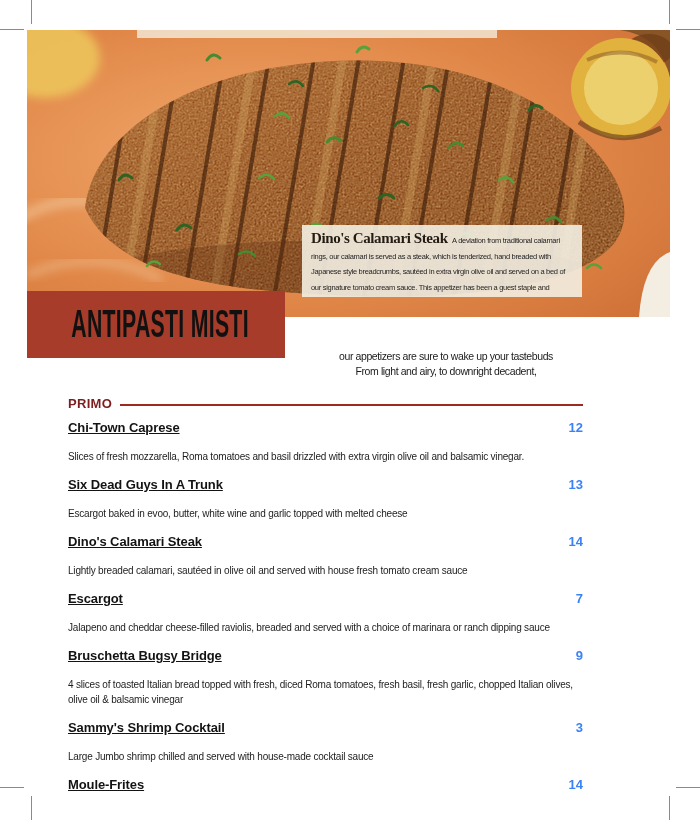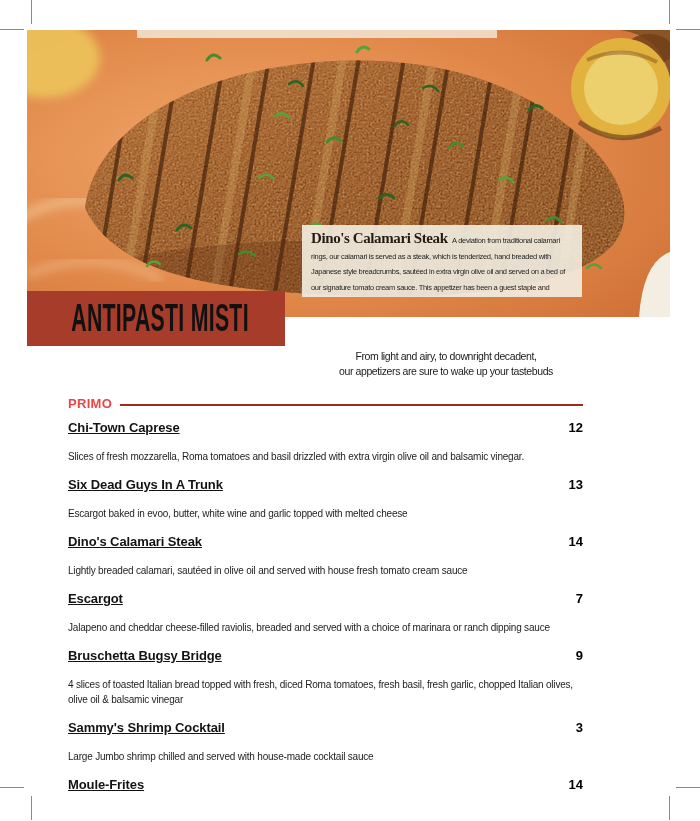--- a/index.html
+++ b/index.html
@@ -27,48 +27,48 @@
   }
   .caption-box p { margin:0; line-height:12.5px; }
   .caption-title {
     font-family:"Liberation Serif", serif; font-weight:bold;
     font-size:15px; letter-spacing:-0.4px; color:#241c12;
   }
   .caption-body { font-size:7.5px; letter-spacing:-0.3px; color:#1f1f1f; }
 
   
   .banner {
-    position:absolute; left:27px; top:291px; width:258px; height:55px;
+    position:absolute; left:27px; top:291px; width:258px; height:67px;
     background:#A63C29; display:flex; align-items:center; justify-content:center;
   }
   .banner h1 {
     margin:0; padding-left:16px; white-space:nowrap;
     font-size:38px; font-weight:bold; color:#111111; letter-spacing:0.5px;
     transform:scaleX(0.56); transform-origin:center;
   }
 
   
   .tagline {
     position:absolute; left:286px; top:349px; width:320px;
     text-align:center; font-size:10.5px; letter-spacing:-0.4px;
     line-height:15px; color:#1b1b1b;
   }
 
   
   .menu { position:absolute; left:68px; top:397px; width:515px; }
   .menu-head { display:flex; align-items:center; margin-bottom:9px; }
   .menu-head .label {
-    color:#ef4444; font-weight:bold; font-size:13px; letter-spacing:0.3px;
+    color:#7f1d1d; font-weight:bold; font-size:13px; letter-spacing:0.3px;
     line-height:14px;
   }
   .menu-head .rule { flex:1; height:2px; background:#9C2A20; margin-left:8px; margin-top:1px; }
   .item { margin-bottom:13px; }
   .item-head { display:flex; justify-content:space-between; align-items:baseline; line-height:15px; }
   .item-name  { font-weight:bold; font-size:13px; letter-spacing:-0.1px; color:#131313;text-decoration:underline; }
-  .item-price { font-weight:bold; font-size:13px; color:#000000; }
+  .item-price { font-weight:bold; font-size:13px; color:#3b82f6; }
   .item-desc  { font-size:10px; letter-spacing:-0.2px; line-height:15px; color:#1d1d1d; margin-top:14px; }
 </style>
 </head>
 <body>
 
 <div class="crop h" style="left:0;  top:29px;"></div>
 <div class="crop v" style="left:31px; top:0;"></div>
 <div class="crop h" style="left:676px; top:29px;"></div>
 <div class="crop v" style="left:669px; top:0;"></div>
 <div class="crop h" style="left:0;  top:787px;"></div>
@@ -177,22 +177,22 @@
       <span class="caption-body">A deviation from traditional calamari rings, our calamari is served as a steak, which is tenderized, hand breaded with Japanese style breadcrumbs, sautéed in extra virgin olive oil and served on a bed of our signature tomato cream sauce. This appetizer has been a guest staple and especially with larger groups to share amongst each other.</span>
     </p>
   </div>
 </div>
 
 <div class="banner">
   <h1>ANTIPASTI MISTI</h1>
 </div>
 
 <div class="tagline">
+  <div>our appetizers  are sure to wake up your tastebuds</div>
   <div>From light and airy, to downright decadent,</div>
-  <div>our appetizers  are sure to wake up your tastebuds</div>
 </div>
 
 <div class="menu">
   <div class="menu-head">
     <span class="label">PRIMO</span>
     <div class="rule"></div>
   </div>
 
   <div class="item">
     <div class="item-head">

